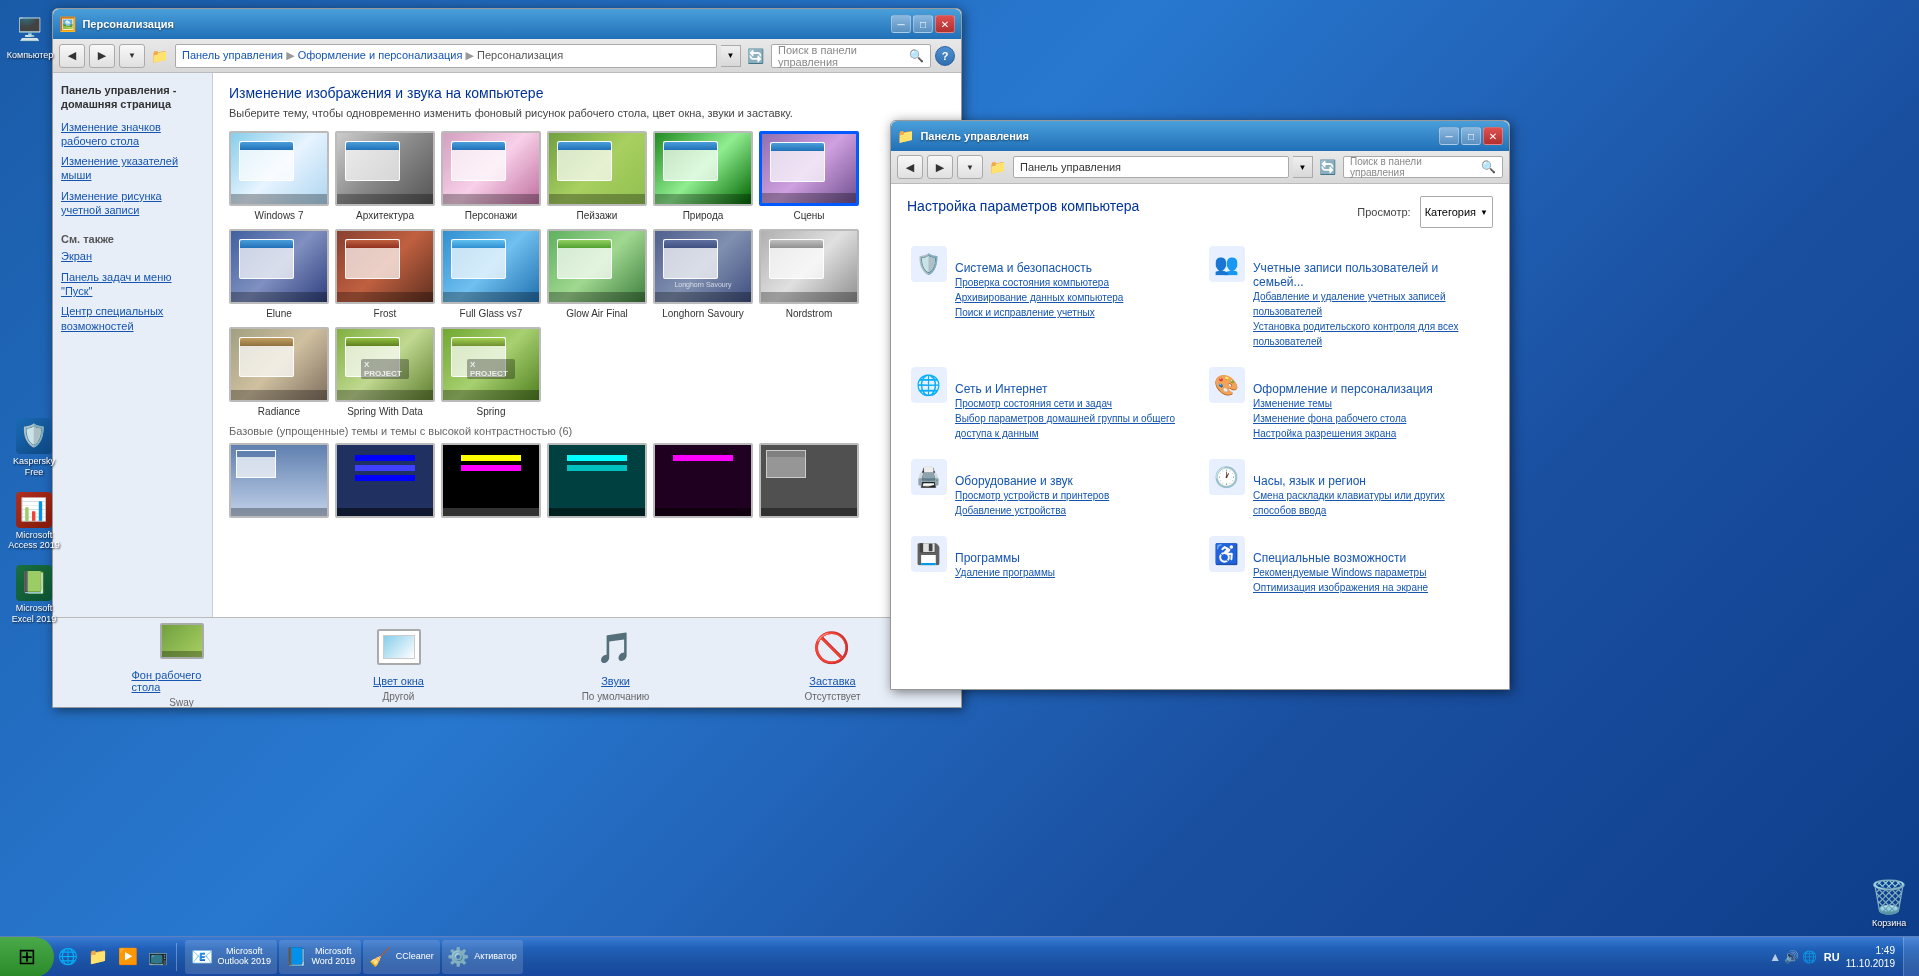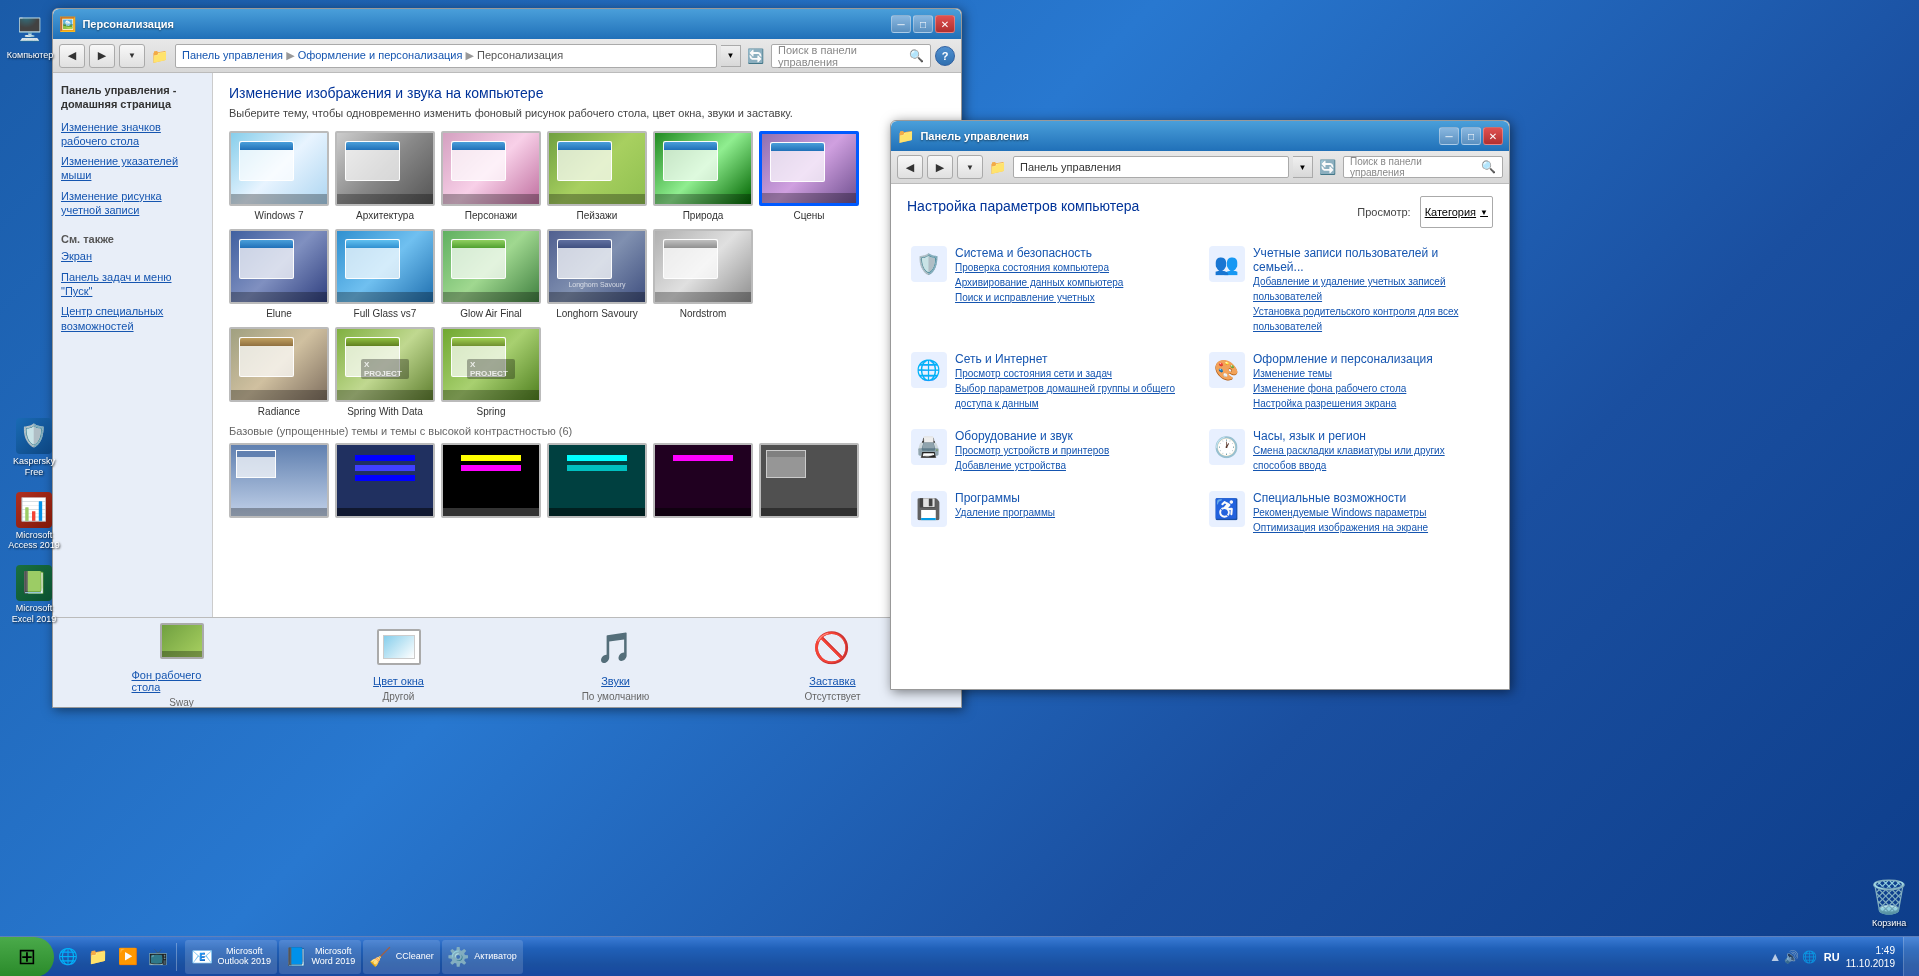--- a/index.html
+++ b/index.html
@@ -390,21 +390,21 @@
       width: 36px;
       height: 36px;
       flex-shrink: 0;
       border-radius: 4px;
       display: flex;
       align-items: center;
       justify-content: center;
       font-size: 20px;
     }
     .cp2-cat-content { flex: 1; }
-    .cp2-cat-title { font-size: 12px; color: #1555b0; text-decoration: none; cursor: pointer; font-weight: normal; }
+    .cp2-cat-title { font-size: 12px; color: #1555b0; text-decoration: none; cursor: pointer; font-weight: normal; margin-top: 15px; }
     .cp2-cat-links { font-size: 10px; line-height: 1.5; }
     .cp2-cat-link { color: #1555b0; text-decoration: underline; cursor: pointer; display: block; }
 
     
     .thumb-inner {
       width: 100%;
       height: 100%;
       position: relative;
       overflow: hidden;
     }
@@ -501,21 +501,20 @@
       display: flex;
       align-items: center;
       gap: 4px;
       border: 1px solid #aaa;
       border-radius: 2px;
       padding: 15px 4px;
       background: white;
       font-size: 11px;
       cursor: pointer;
       height: 22px;
-      text-decoration: underline;
     }
 
     .help-btn {
       width: 20px;
       height: 20px;
       background: linear-gradient(to bottom, #5090d0, #3070b0);
       border: 1px solid #3060a0;
       border-radius: 50%;
       display: flex;
       align-items: center;
@@ -740,20 +739,31 @@
             <div class="thumb-inner">
               <div class="thumb-window">
                   <div class="thumb-window-title"></div>
                 </div>
               <div class="thumb-taskbar"></div>
             </div>
           </div>
           <span class="theme-label">Elune</span>
         </div>
         <div class="theme-item">
+          <div class="theme-thumb theme-frost">
+            <div class="thumb-inner">
+              <div class="thumb-window">
+                  <div class="thumb-window-title" style="background:linear-gradient(to bottom,#c06040,#903020);"></div>
+                </div>
+              <div class="thumb-taskbar"></div>
+            </div>
+          </div>
+          <span class="theme-label">Frost</span>
+        </div>
+        <div class="theme-item">
           <div class="theme-thumb theme-fullglass">
             <div class="thumb-inner">
               <div class="thumb-window">
                   <div class="thumb-window-title" style="background:linear-gradient(to bottom,#60c0f0,#3090d0);"></div>
                 </div>
               <div class="thumb-taskbar"></div>
             </div>
           </div>
           <span class="theme-label">Full Glass vs7</span>
         </div>

